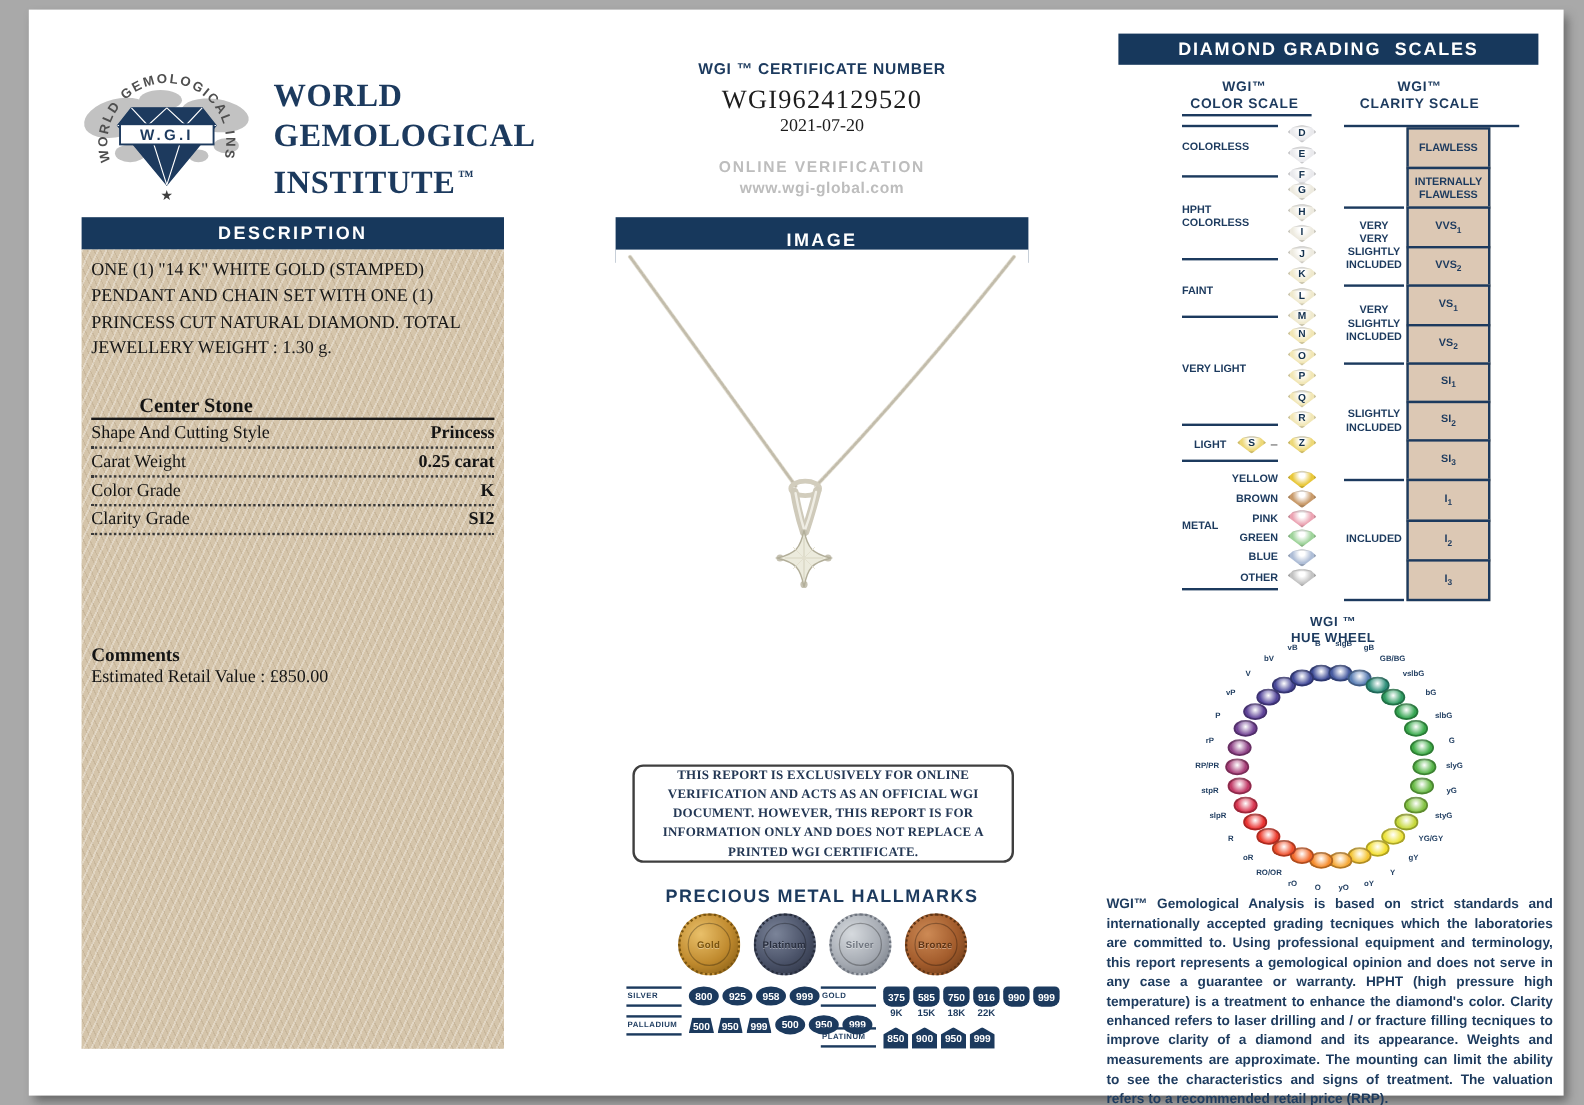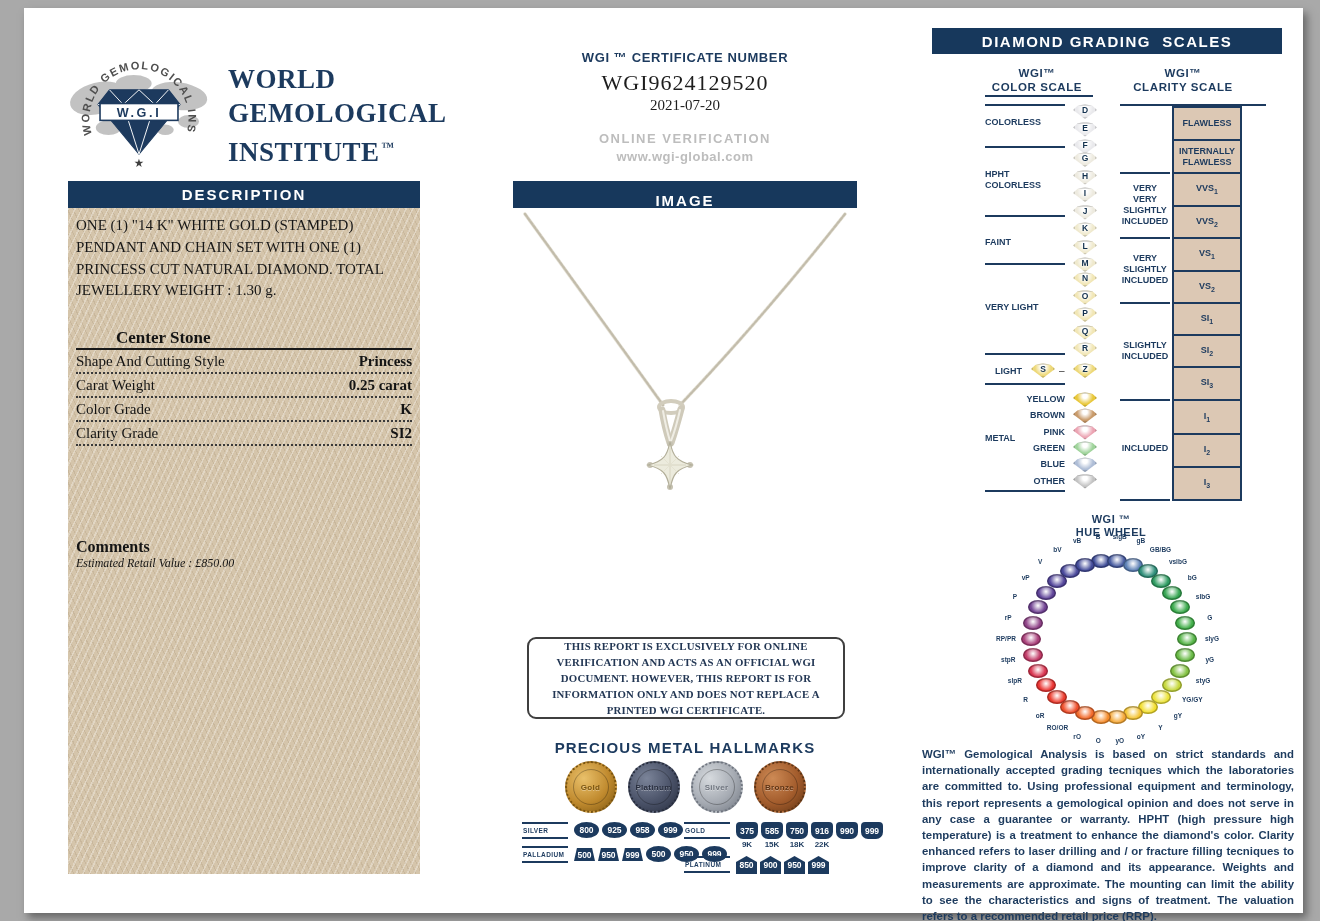--- a/index.html
+++ b/index.html
@@ -19,21 +19,21 @@
     background-image:repeating-linear-gradient(115deg, rgba(255,255,255,.30) 0 1.5px, rgba(255,255,255,0) 1.5px 6px),
                      repeating-linear-gradient(65deg, rgba(150,128,98,.20) 0 1px, rgba(0,0,0,0) 1px 5px);}
   .desc-text{margin:7px 8px;font-family:"Liberation Serif",serif;font-size:15px;line-height:1.45;color:#171717;}
   .cs-block{position:absolute;left:8px;right:8px;top:120px;font-family:"Liberation Serif",serif;color:#141414;}
   .cs-title{font-size:17px;font-weight:bold;border-bottom:2.5px solid #1a1a1a;padding-left:40px;}
   .cs-row{display:flex;justify-content:space-between;align-items:center;height:24px;border-bottom:2px dotted #3a3a3a;}
   .cs-label{font-size:15px;}
   .cs-value{font-size:15px;font-weight:bold;}
   .cm-block{position:absolute;left:8px;top:330px;font-family:"Liberation Serif",serif;color:#141414;}
   .cm-title{font-size:16px;font-weight:bold;}
-  .cm-text{font-size:12px;font-style:italic;}
+  .cm-text{font-size:15px;}
 
   
   .mid-col{position:absolute;left:489px;top:42px;width:344px;text-align:center;}
   .cert-heading{font-size:13px;font-weight:bold;color:#1c3a5e;letter-spacing:.6px;}
   .cert-number{font-family:"Liberation Serif",serif;font-size:22px;color:#1d1d1d;letter-spacing:1px;margin-top:5px;}
   .cert-date{font-family:"Liberation Serif",serif;font-size:15px;color:#1d1d1d;margin-top:1px;}
   .cert-online{margin-top:17px;font-size:13px;font-weight:bold;color:#bdbdbd;letter-spacing:1.5px;}
   .cert-site{margin-top:3px;font-size:13px;font-weight:bold;color:#bdbdbd;letter-spacing:.5px;}
   .image-bar{left:489px;top:173px;width:344px;height:38px;}
   .photo{position:absolute;left:489px;top:200px;width:344px;height:287px;background:#fff;}

